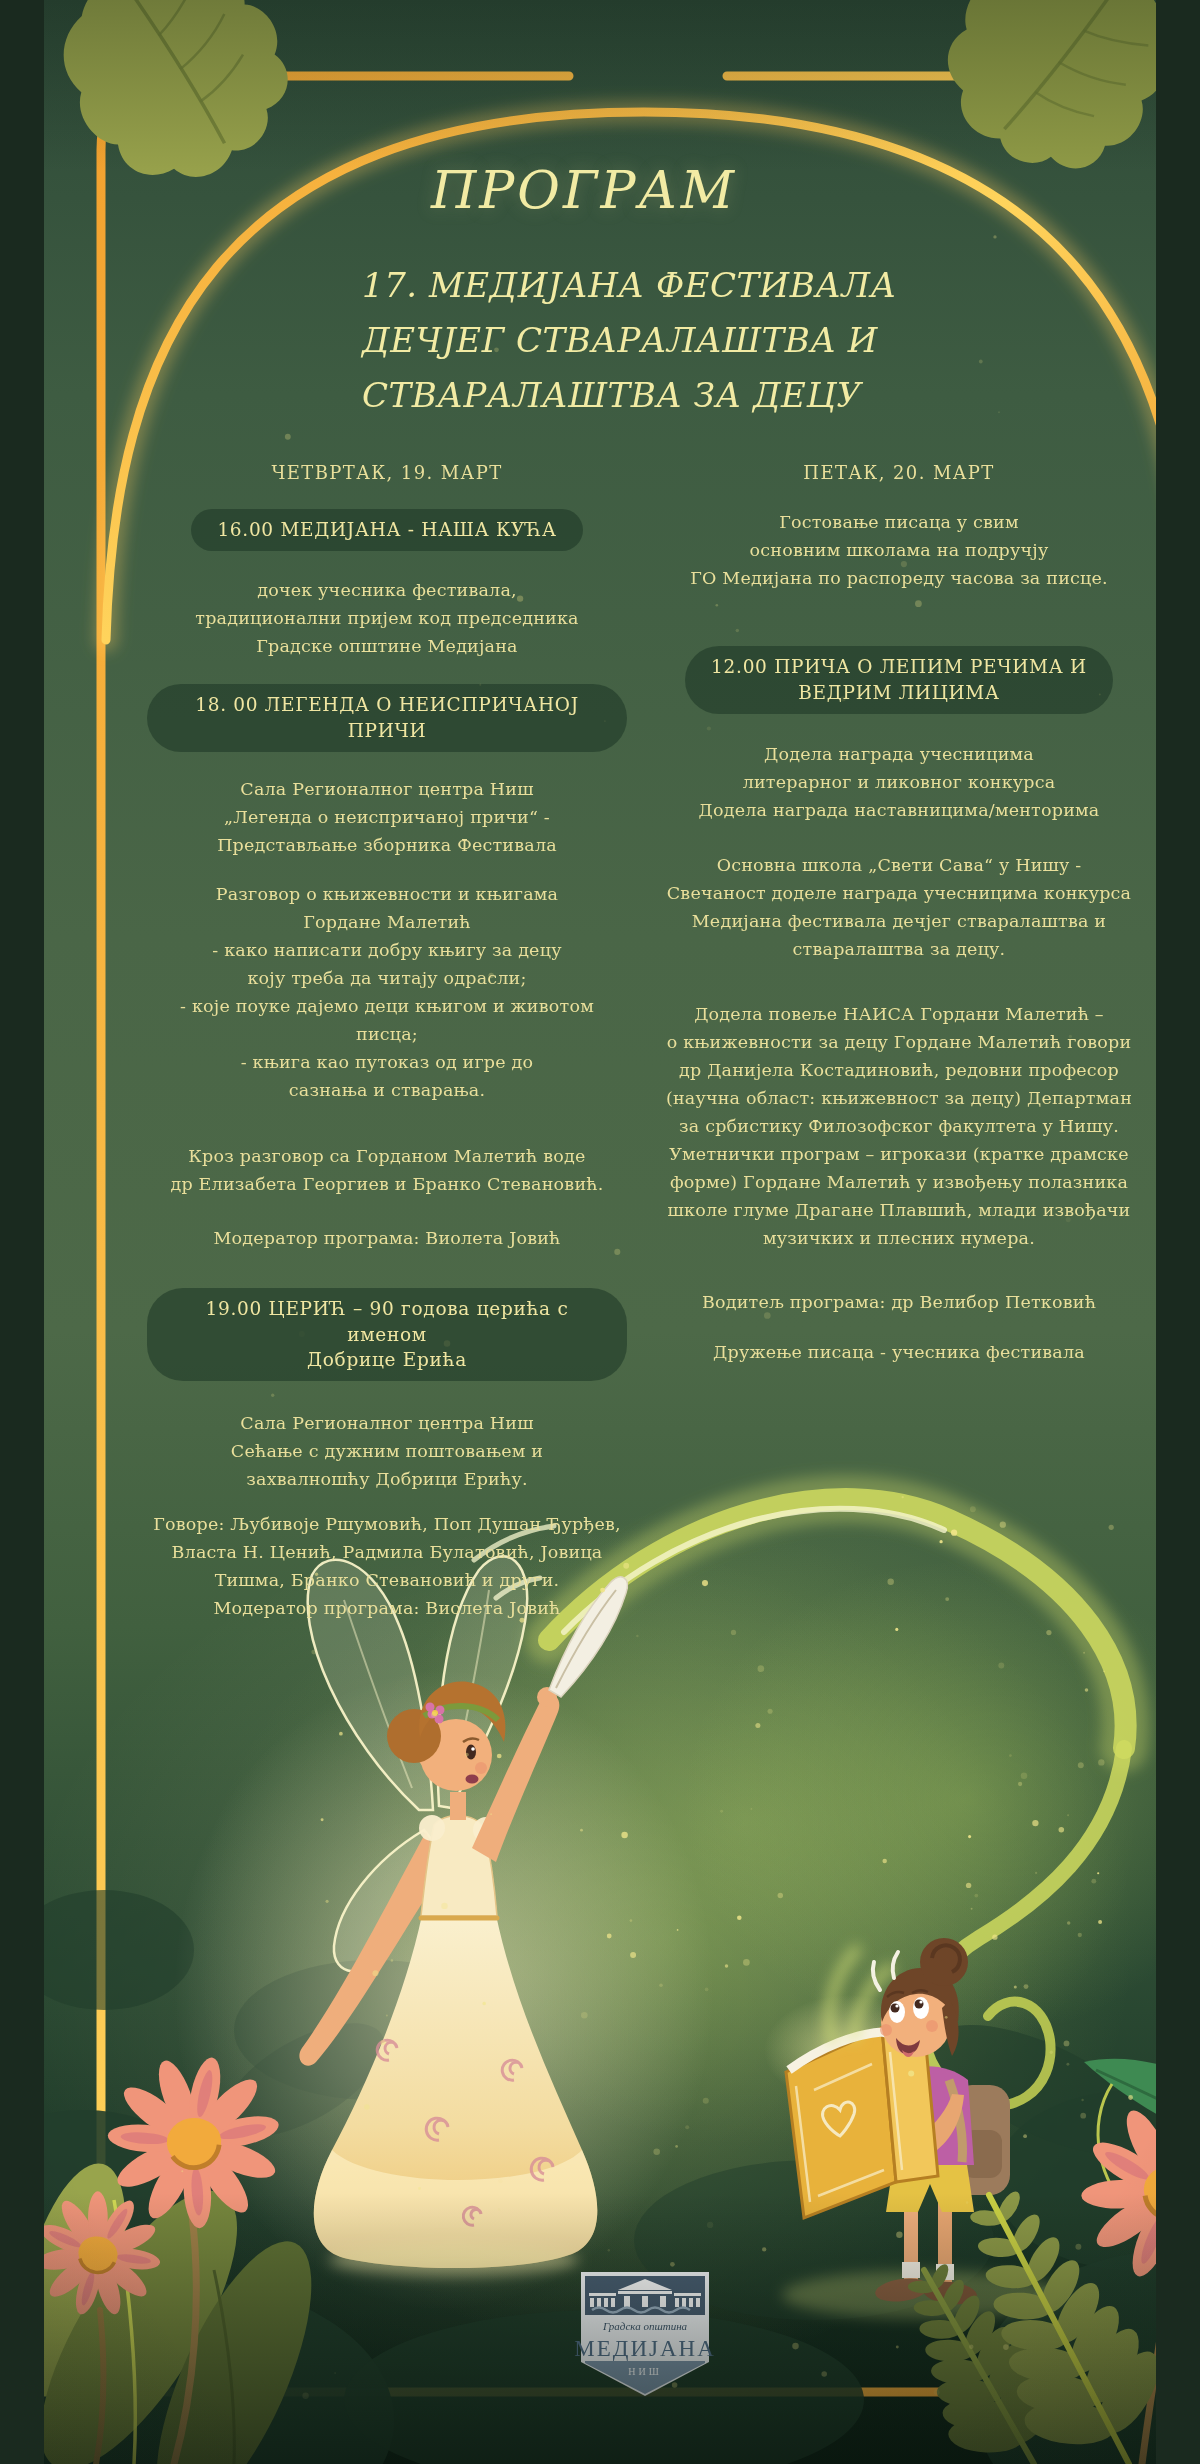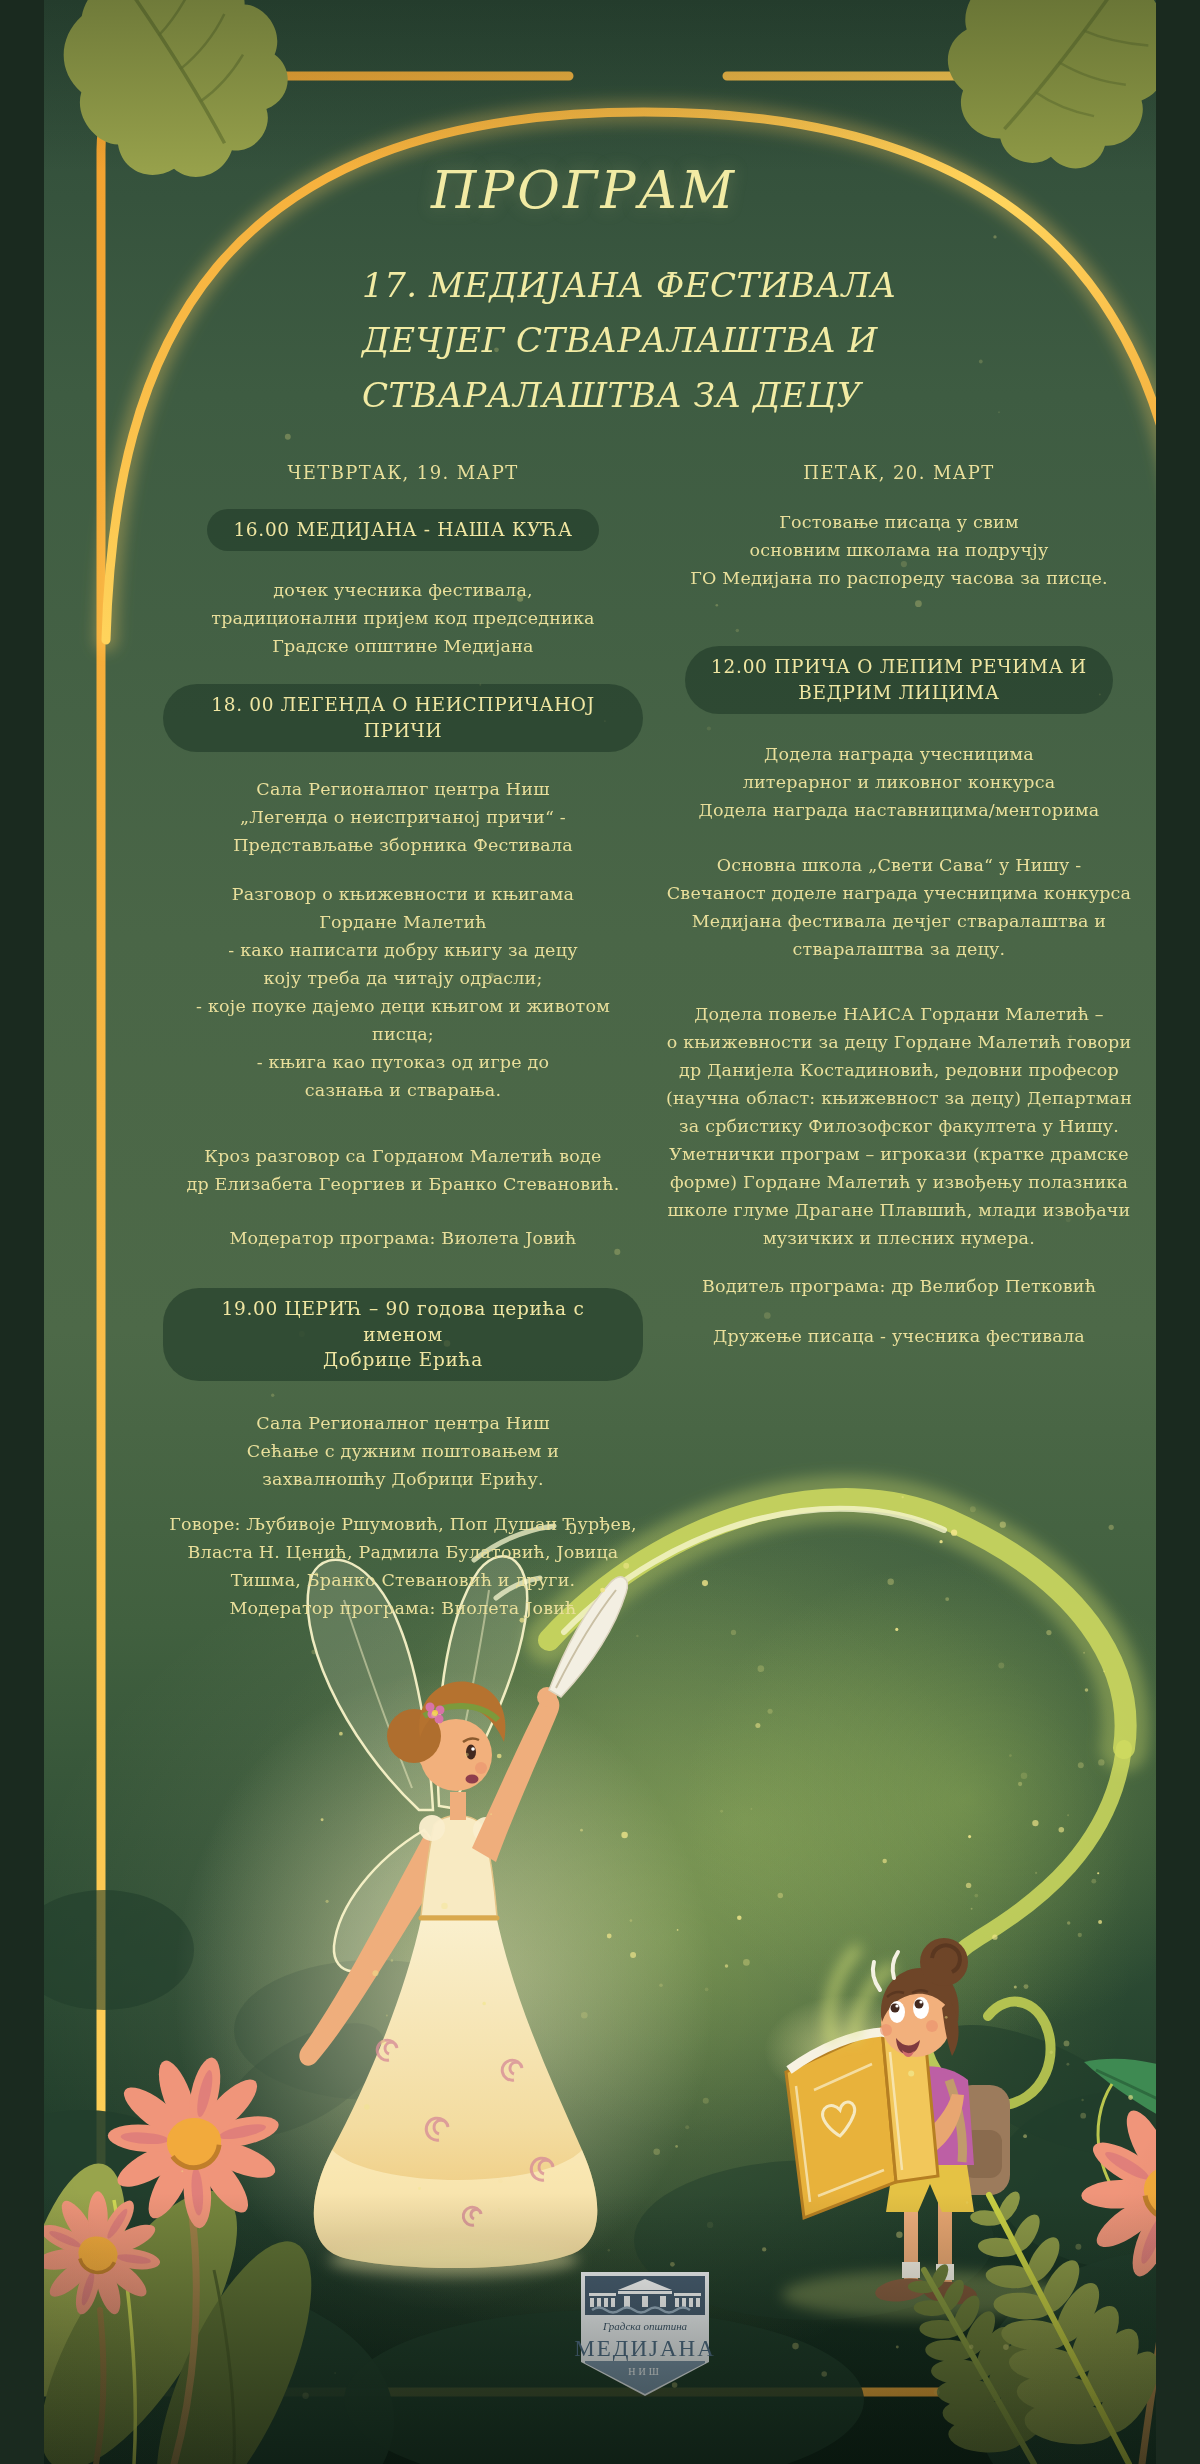--- a/index.html
+++ b/index.html
@@ -23,21 +23,21 @@
     position:absolute;top:160px;left:0;width:1080px;text-align:center;
     font-style:italic;font-size:52px;letter-spacing:3px;
     color:var(--title-gold);text-shadow:0 0 18px rgba(240,230,150,0.25);
   }
   .subtitle{
     position:absolute;top:258px;left:318px;width:560px;text-align:left;
     font-style:italic;font-size:34px;line-height:55px;letter-spacing:0.5px;
     white-space:pre-line;color:var(--title-gold);
   }
   .col{position:absolute;top:462px;display:flex;flex-direction:column;align-items:center;}
-  .col-left{left:119px;width:480px;}
+  .col-left{left:103px;width:480px;}
   .col-right{left:615px;width:480px;}
   .day{font-size:18px;letter-spacing:1.4px;color:var(--text-gold);}
   .badge{
     background:var(--badge-bg);border-radius:36px;padding:8px 26px;
     font-size:18.5px;letter-spacing:0.7px;line-height:1.4;text-align:center;
     white-space:pre-line;color:var(--badge-text);
   }
   .para{
     white-space:pre-line;text-align:center;
     font-size:17.5px;line-height:28px;letter-spacing:0.2px;
@@ -587,16 +587,16 @@
 стваралаштва за децу.</div>
     <div class="para" style="margin-top:37px">Додела повеље НАИСА Гордани Малетић –
 о књижевности за децу Гордане Малетић говори
 др Данијела Костадиновић, редовни професор
 (научна област: књижевност за децу) Департман
 за србистику Филозофског факултета у Нишу.
 Уметнички програм – игрокази (кратке драмске
 форме) Гордане Малетић у извођењу полазника
 школе глуме Драгане Плавшић, млади извођачи
 музичких и плесних нумера.</div>
-    <div class="para" style="margin-top:20px">Водитељ програма: др Велибор Петковић</div>
+    <div class="para" style="margin-top:36px">Водитељ програма: др Велибор Петковић</div>
     <div class="para" style="margin-top:22px">Дружење писаца - учесника фестивала</div>
   </div>
 </div>
 
 </body></html>

